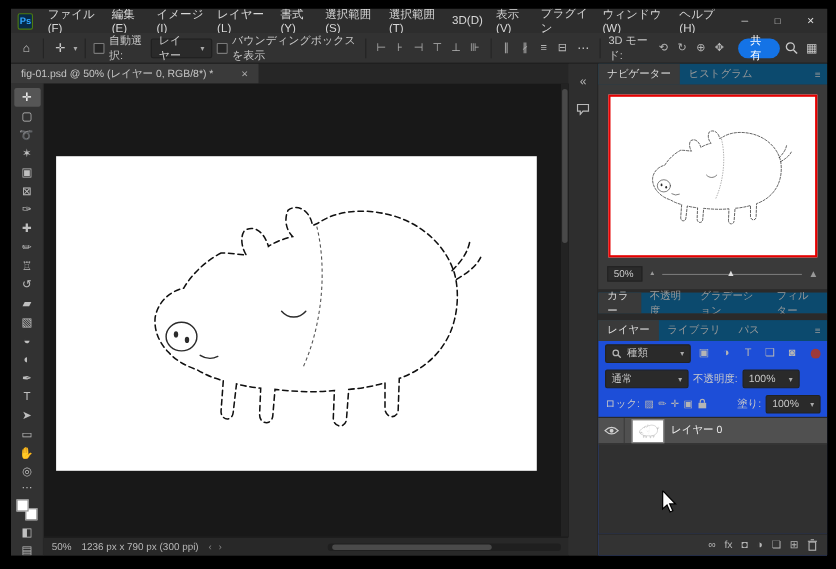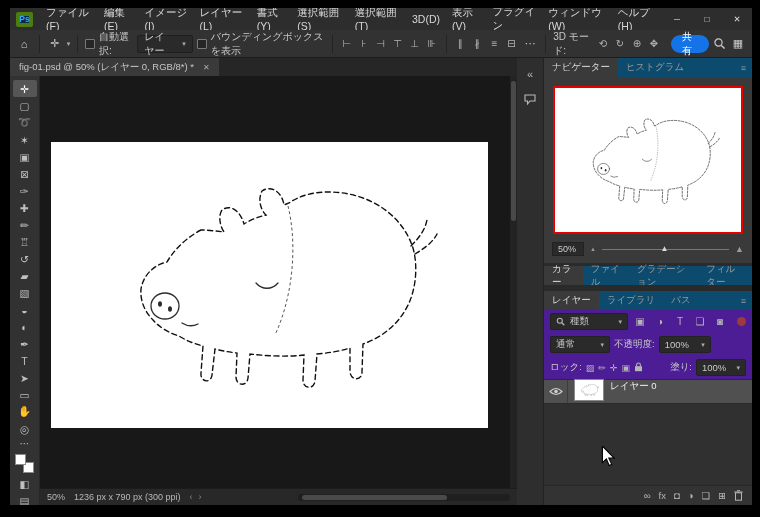--- a/index.html
+++ b/index.html
@@ -7,21 +7,21 @@
               font-family:"Liberation Sans","DejaVu Sans",sans-serif; }
   .screen { position:relative; width:760px; height:517px; background:#000; }
   .window { position:absolute; left:10px; top:8px; width:742px; height:497px;
             background:#323232; display:flex; flex-direction:column; overflow:hidden; }
 
   
   .menubar { height:22px; background:#2d2d2d; display:flex; align-items:center;
              color:#d8d8d8; font-size:10.5px; flex-shrink:0; }
   .ps-logo { width:17px; height:15px; margin:0 7px 0 6px; background:#072a47; color:#31a8ff;
              font-size:8.5px; font-weight:bold; display:flex; align-items:center;
-             justify-content:center; border-radius:2px; border:4px solid #4d7c0f; }
+             justify-content:center; border-radius:2px; border:1px solid #4d7c0f; }
   .menu-item { padding:0 6px; height:100%; display:flex; align-items:center; cursor:default; }
   .win-controls { margin-left:auto; display:flex; height:100%; }
   .win-btn { width:30px; display:flex; align-items:center; justify-content:center;
              color:#ddd; font-size:8.5px; }
 
   
   .optionsbar { height:28px; background:#323232; border-bottom:1px solid #1c1c1c;
                 display:flex; align-items:center; font-size:10px; color:#c9c9c9;
                 padding:0 6px; gap:4px; flex-shrink:0; }
   .opt-icon { min-width:16px; text-align:center; font-size:11px; color:#c9c9c9; }
@@ -35,21 +35,21 @@
   .mini-icons span { width:14px; text-align:center; font-size:10px; color:#b5b5b5; }
   .share-btn { background:#1473e6; color:#fff; border-radius:10px; height:18px;
                padding:0 11px; display:flex; align-items:center; font-size:10px; margin-left:6px; }
   .mag { display:flex; align-items:center; }
 
   
   .main { flex:1; display:flex; min-height:0; }
   .left-area { width:507px; display:flex; flex-direction:column; min-height:0; }
   .tabbar { height:18px; background:#262626; display:flex; align-items:stretch; flex-shrink:0; }
   .doc-tab { background:#3a3a3a; color:#c6c6c6; font-size:9.5px; display:flex;
-             align-items:center; gap:9px; padding:0 9px; }
+             align-items:center; gap:25px; padding:0 9px; }
   .tab-close { font-size:8px; color:#aaa; }
   .doc-area { flex:1; display:flex; min-height:0; }
 
   
   .toolbar { width:30px; background:#323232; border-right:1px solid #272727;
              display:flex; flex-direction:column; align-items:center; padding-top:4px; overflow:hidden; }
   .tool { width:24px; height:17px; display:flex; align-items:center; justify-content:center;
           font-size:10.5px; color:#bfbfbf; border-radius:2px; flex-shrink:0; }
   .tool.active { background:#565656; color:#fff; }
   .tool-more { color:#bfbfbf; font-size:10px; height:13px; }
@@ -89,32 +89,32 @@
   .nav-body { background:#3a3a3a; padding:9px 8px 7px; flex-shrink:0; }
   .nav-preview { width:190px; height:148px; background:#fff; border:2px solid #e60000;
                  margin:0 auto; display:flex; align-items:center; justify-content:center; overflow:hidden; }
   .nav-zoom-row { display:flex; align-items:center; gap:6px; margin-top:8px; font-size:9px; color:#ccc; }
   .nav-zoom-val { background:#2a2a2a; border:1px solid #222; padding:1px 5px; min-width:32px; }
   .mtn-s { font-size:6px; color:#999; } .mtn-l { font-size:9px; color:#999; }
   .slider { flex:1; position:relative; height:12px; }
   .slider-track { position:absolute; left:0; right:0; top:6px; height:1px; background:#777; }
   .slider-thumb { position:absolute; left:46%; top:1px; color:#ddd; font-size:8px; }
 
-  .layers-body { flex:1; display:flex; flex-direction:column; font-size:9.5px; color:#c9c9c9; min-height:0; background:#4c1d95; }
+  .layers-body { flex:1; display:flex; flex-direction:column; font-size:9.5px; color:#c9c9c9; min-height:0; background:#1d4ed8; }
   .lrow { display:flex; align-items:center; gap:4px; padding:3px 6px; flex-shrink:0; }
   .ctrl { background:#2a2a2a; border:1px solid #222; border-radius:2px; height:17px;
           display:flex; align-items:center; padding:0 5px; gap:5px; }
   .ctrl .grow { flex:1; }
   .ficon { width:16px; text-align:center; color:#b5b5b5; font-size:10px; }
   .ftoggle { width:9px; height:9px; border-radius:50%; background:#9e3a3a; margin-left:auto; }
   .lock-icons { display:flex; gap:4px; align-items:center; }
   .lock-icons span { font-size:9px; color:#b5b5b5; }
 
   .layer-list { flex:1; background:#303030; border-top:1px solid #2a2a2a; min-height:0; }
-  .layer-row { height:24px; display:flex; align-items:flex-start; background:#505050; border-bottom:1px solid #2a2a2a; }
+  .layer-row { height:24px; display:flex; align-items:center; background:#505050; border-bottom:1px solid #2a2a2a; }
   .eye-cell { width:24px; align-self:stretch; border-right:1px solid #3c3c3c;
               display:flex; align-items:center; justify-content:center; }
   .thumb { width:28px; height:20px; background:#fff; margin:0 7px; outline:1px solid #8a8a8a;
            display:flex; align-items:center; justify-content:center; overflow:hidden; }
   .layer-name { font-size:9.5px; color:#eee; }
   .layers-footer { height:20px; background:#333; border-top:1px solid #262626; display:flex;
                    align-items:center; justify-content:flex-end; gap:8px; padding:0 9px;
                    color:#b5b5b5; font-size:9.5px; flex-shrink:0; }
   .layers-footer .fi { display:flex; align-items:center; }
 
@@ -314,21 +314,21 @@
                 <span class="slider-thumb">▲</span>
               </span>
               <span class="mtn-l">▲</span>
             </div>
           </div>
 
           <div class="panel-gap"></div>
 
           <div class="ptabs">
             <span class="ptab active">カラー</span>
-            <span class="ptab">ファイル</span>
+            <span class="ptab">不透明度</span>
             <span class="ptab">グラデーション</span>
             <span class="ptab">フィルター</span>
           </div>
 
           <div class="panel-gap"></div>
 
 
           <div class="panel-gap"></div>
 
           <div class="ptabs">
@@ -350,21 +350,21 @@
               </span>
               <span class="ficon">▣</span>
               <span class="ficon">◑</span>
               <span class="ficon">T</span>
               <span class="ficon">❏</span>
               <span class="ficon">◙</span>
               <span class="ftoggle"></span>
             </div>
 
             <div class="lrow">
-              <span class="ctrl" style="width:60px">
+              <span class="ctrl" style="width:76px">
                 <span class="grow">通常</span>
                 <span class="caret">▾</span>
               </span>
               <span>不透明度:</span>
               <span class="ctrl" style="width:52px">
                 <span class="grow">100%</span>
                 <span class="caret">▾</span>
               </span>
             </div>
 

